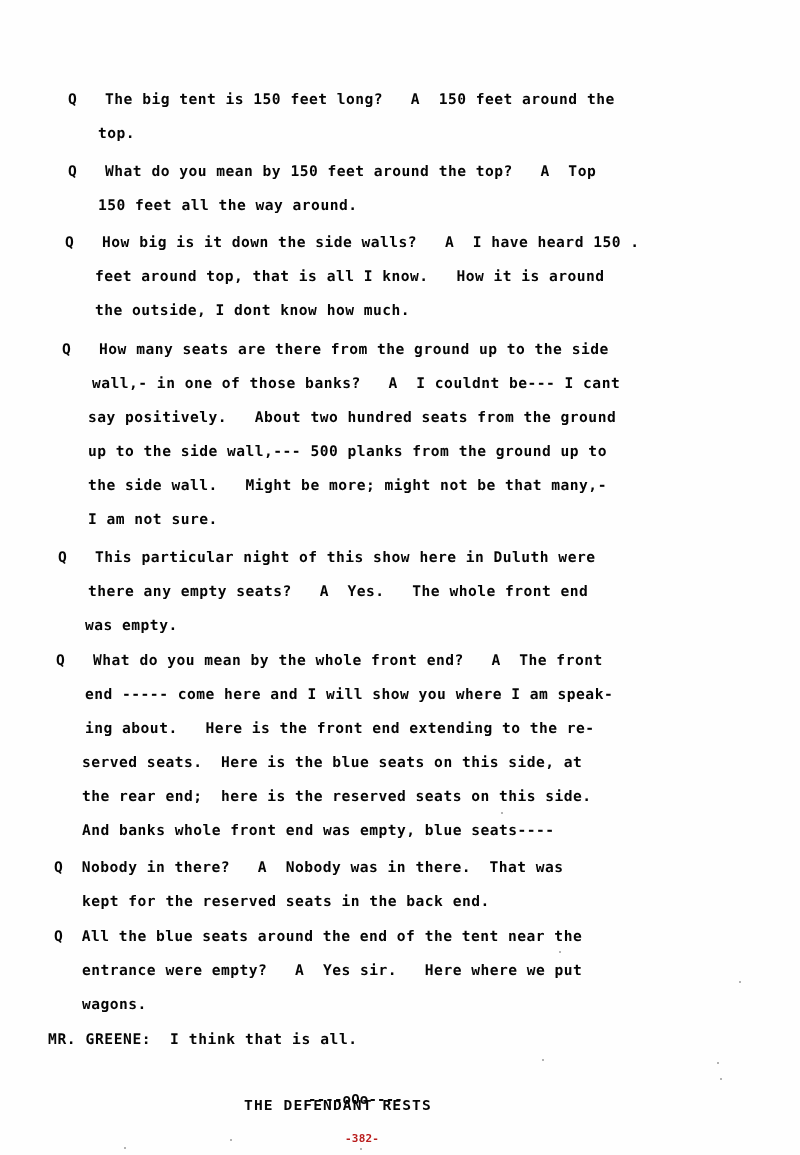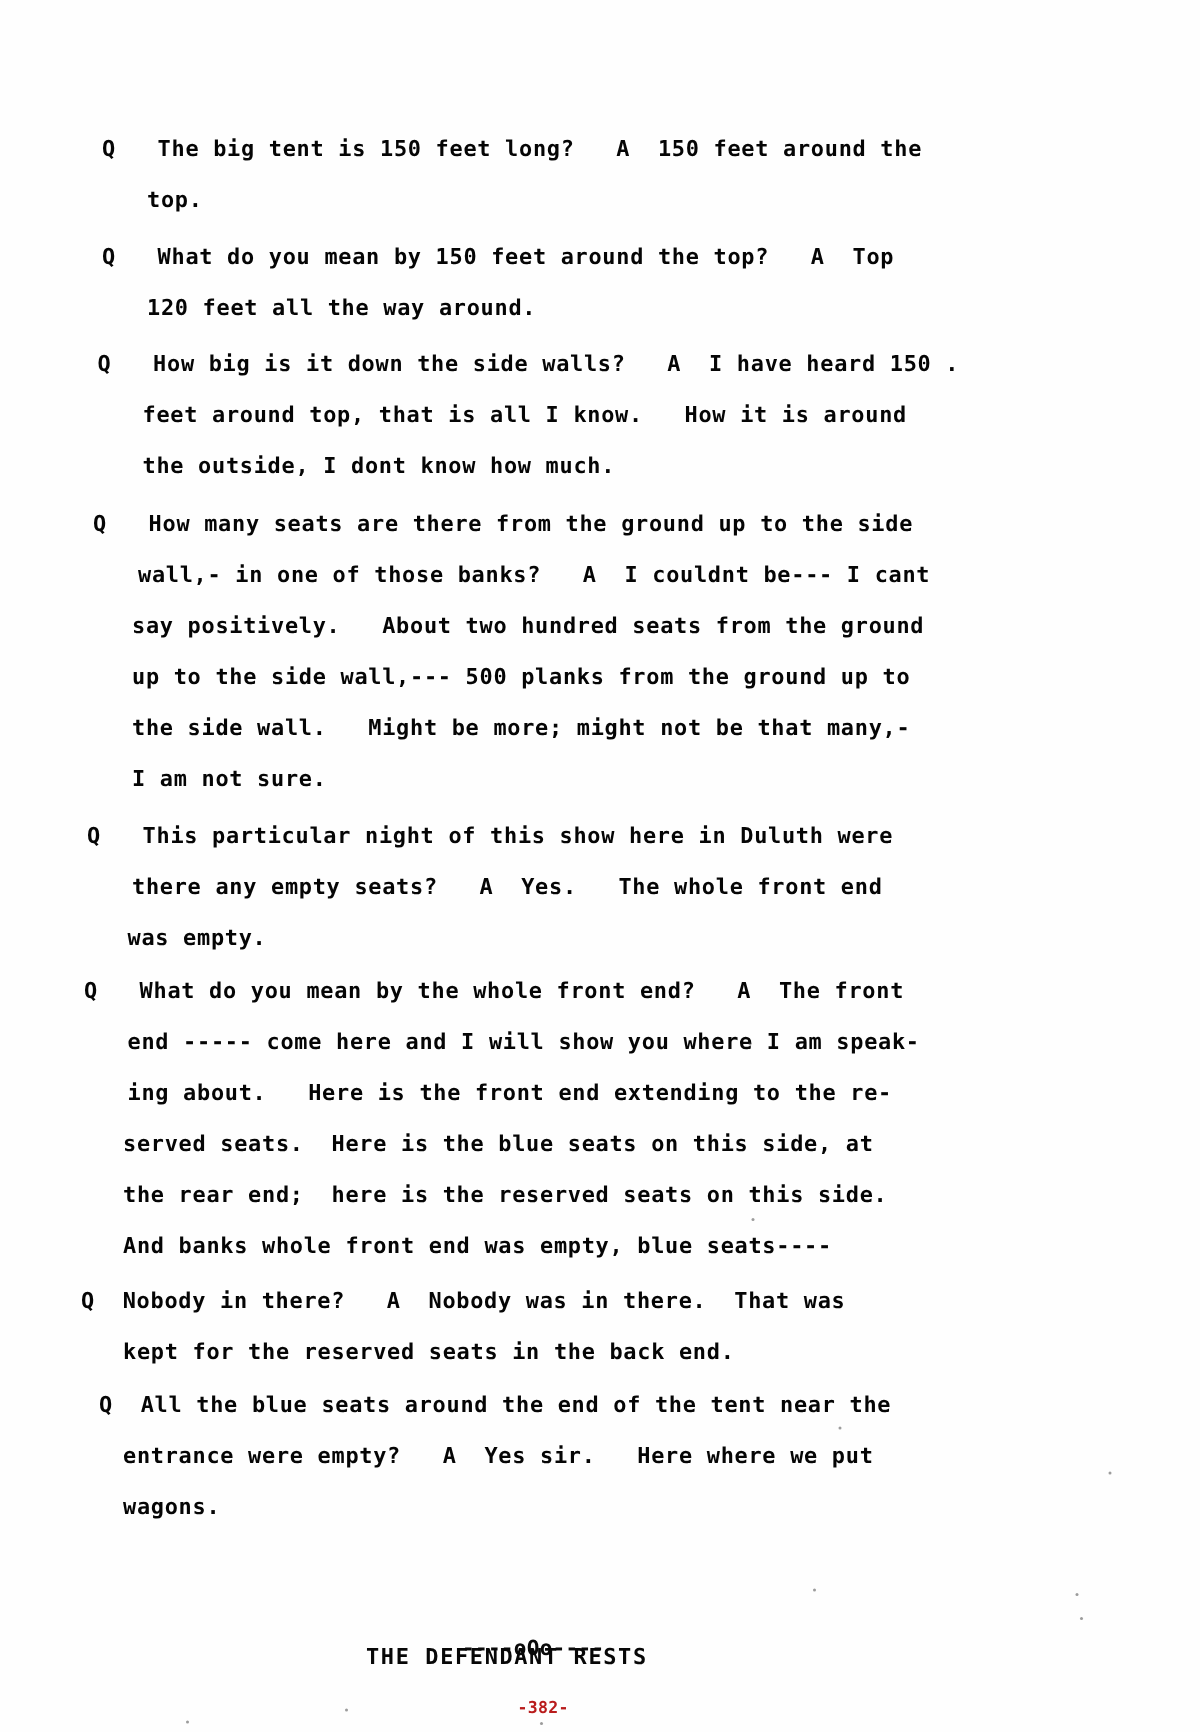--- a/index.html
+++ b/index.html
@@ -95,46 +95,47 @@
 </style>
 </head>
 <body>
 
 <div class="page" style="background: rgb(254, 254, 254);">
 
   <div class="transcript">
     <div class="qa-line" style="left: 68px; top: 93px;">Q   The big tent is 150 feet long?   A  150 feet around the</div>
     <div class="qa-line" style="left: 98px; top: 127px;">top.</div>
     <div class="qa-line" style="left: 68px; top: 165px;">Q   What do you mean by 150 feet around the top?   A  Top</div>
-    <div class="qa-line" style="left: 98px; top: 199px;">120 feet all the way around.</div>
+    <div class="qa-line" style="left: 98px; top: 199px;">150 feet all the way around.</div>
     <div class="qa-line" style="left: 65px; top: 236px;">Q   How big is it down the side walls?   A  I have heard 150 .</div>
     <div class="qa-line" style="left: 95px; top: 270px;">feet around top, that is all I know.   How it is around</div>
     <div class="qa-line" style="left: 95px; top: 304px;">the outside, I dont know how much.</div>
     <div class="qa-line" style="left: 62px; top: 343px;">Q   How many seats are there from the ground up to the side</div>
     <div class="qa-line" style="left: 92px; top: 377px;">wall,- in one of those banks?   A  I couldnt be--- I cant</div>
     <div class="qa-line" style="left: 88px; top: 411px;">say positively.   About two hundred seats from the ground</div>
     <div class="qa-line" style="left: 88px; top: 445px;">up to the side wall,--- 500 planks from the ground up to</div>
     <div class="qa-line" style="left: 88px; top: 479px;">the side wall.   Might be more; might not be that many,-</div>
     <div class="qa-line" style="left: 88px; top: 513px;">I am not sure.</div>
     <div class="qa-line" style="left: 58px; top: 551px;">Q   This particular night of this show here in Duluth were</div>
     <div class="qa-line" style="left: 88px; top: 585px;">there any empty seats?   A  Yes.   The whole front end</div>
     <div class="qa-line" style="left: 85px; top: 619px;">was empty.</div>
     <div class="qa-line" style="left: 56px; top: 654px;">Q   What do you mean by the whole front end?   A  The front</div>
     <div class="qa-line" style="left: 85px; top: 688px;">end ----- come here and I will show you where I am speak-</div>
     <div class="qa-line" style="left: 85px; top: 722px;">ing about.   Here is the front end extending to the re-</div>
     <div class="qa-line" style="left: 82px; top: 756px;">served seats.  Here is the blue seats on this side, at</div>
     <div class="qa-line" style="left: 82px; top: 790px;">the rear end;  here is the reserved seats on this side.</div>
     <div class="qa-line" style="left: 82px; top: 824px;">And banks whole front end was empty, blue seats----</div>
     <div class="qa-line" style="left: 54px; top: 861px;">Q  Nobody in there?   A  Nobody was in there.  That was</div>
     <div class="qa-line" style="left: 82px; top: 895px;">kept for the reserved seats in the back end.</div>
-    <div class="qa-line" style="left: 54px; top: 930px; margin-left: 12px;">Q  All the blue seats around the end of the tent near the</div>
+    <div class="qa-line" style="left: 54px; top: 930px;">Q  All the blue seats around the end of the tent near the</div>
     <div class="qa-line" style="left: 82px; top: 964px;">entrance were empty?   A  Yes sir.   Here where we put</div>
     <div class="qa-line" style="left: 82px; top: 998px;">wagons.</div>
   </div>
 
+  <div class="qa-line speaker" id="speaker-line" style="left: 48px; top: 1033px;">MR. GREENE:  I think that is all.</div>
 
   <div class="separator" id="separator-line" style="left: 308px; top: 1064px;">----oOo----</div>
 
   <div class="centered" id="closing-line" style="left: 244px; top: 1098px;">THE DEFENDANT RESTS</div>
 
   <div class="page-number" id="page-number" style="left: 345px; top: 1133px;">-382-</div>
 
   <div id="speck-layer">
       <div class="speck" style="left: 499px; top: 695px; width: 2px; height: 2px;"></div>
       <div class="speck" style="left: 501px; top: 812px; width: 2px; height: 2px;"></div>

